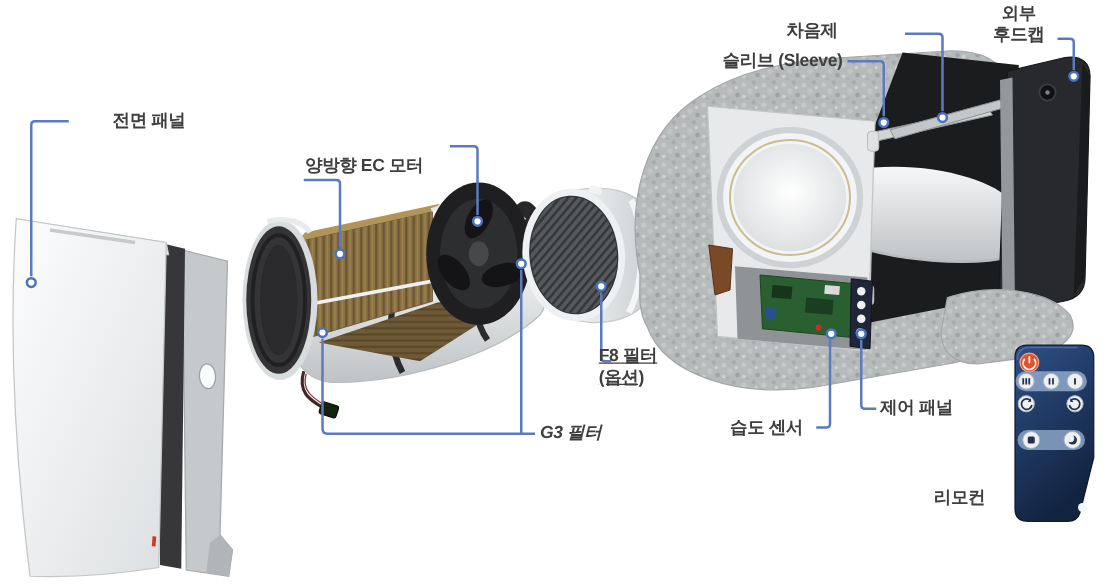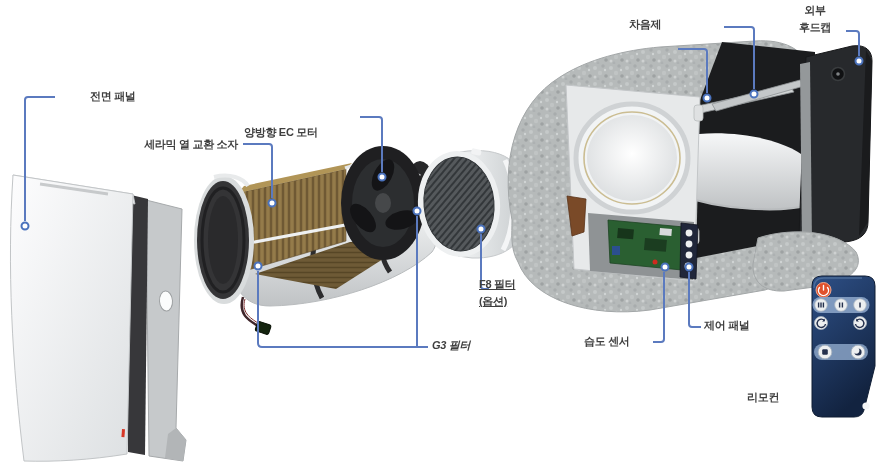--- a/index.html
+++ b/index.html
@@ -1,19 +1,19 @@
 <!DOCTYPE html>
 <html><head>
 <meta charset="utf-8">
 <style>
   html,body{margin:0;padding:0;background:#ffffff;}
   #stage{position:relative;width:888px;height:467px;background:#ffffff;overflow:hidden;
          font-family:"Liberation Sans",sans-serif;}
   #art{position:absolute;left:0;top:0;width:888px;height:467px;z-index:1;}
-  .label{position:absolute;z-index:2;font-size:11px;font-weight:600;color:#3f3f3f;
+  .label{position:absolute;z-index:2;font-size:14px;font-weight:600;color:#3f3f3f;
          line-height:17px;letter-spacing:-0.3px;white-space:nowrap;}
   #lbl-front   {left:57px;  top:88px;margin-left:33px;}
   #lbl-ceramic {left:94px;  top:136px; width:144px; text-align:right;}
   #lbl-motor   {left:244px; top:124px;}
   #lbl-sleeve  {left:566px; top:40px;  width:108px; text-align:right;}
   #lbl-sound   {left:629px; top:16px;  width:56px;  }
   #lbl-hood    {left:786px; top:2px;   width:58px;  text-align:center;}
   #lbl-f8      {left:479px; top:276px;text-decoration:underline;}
   #lbl-g3      {left:432px; top:337px;font-style:italic;}
   #lbl-humidity{left:584px; top:333px; width:72px;  text-align:left;}
@@ -239,22 +239,22 @@
     <circle cx="859" cy="61" r="3.5"></circle>
     <circle cx="481" cy="229" r="3.5"></circle>
     <circle cx="258" cy="266" r="3.5"></circle>
     <circle cx="417" cy="211" r="3.5"></circle>
     <circle cx="665" cy="267" r="3.5"></circle>
     <circle cx="689" cy="267" r="3.5"></circle>
   </g>
 </svg>
 
   <div class="label" id="lbl-front">전면 패널</div>
-  <div class="label" id="lbl-ceramic">세라믹 열 교환 소자</div>
   <div class="label" id="lbl-motor">양방향 EC 모터</div>
+  <div class="label" id="lbl-sleeve">슬리브 (Sleeve)</div>
   <div class="label" id="lbl-sound">차음제</div>
   <div class="label" id="lbl-hood">
     <div>외부</div>
     <div>후드캡</div>
   </div>
   <div class="label" id="lbl-f8">
     <div>F8 필터</div>
     <div>(옵션)</div>
   </div>
   <div class="label" id="lbl-g3">G3 필터</div>

